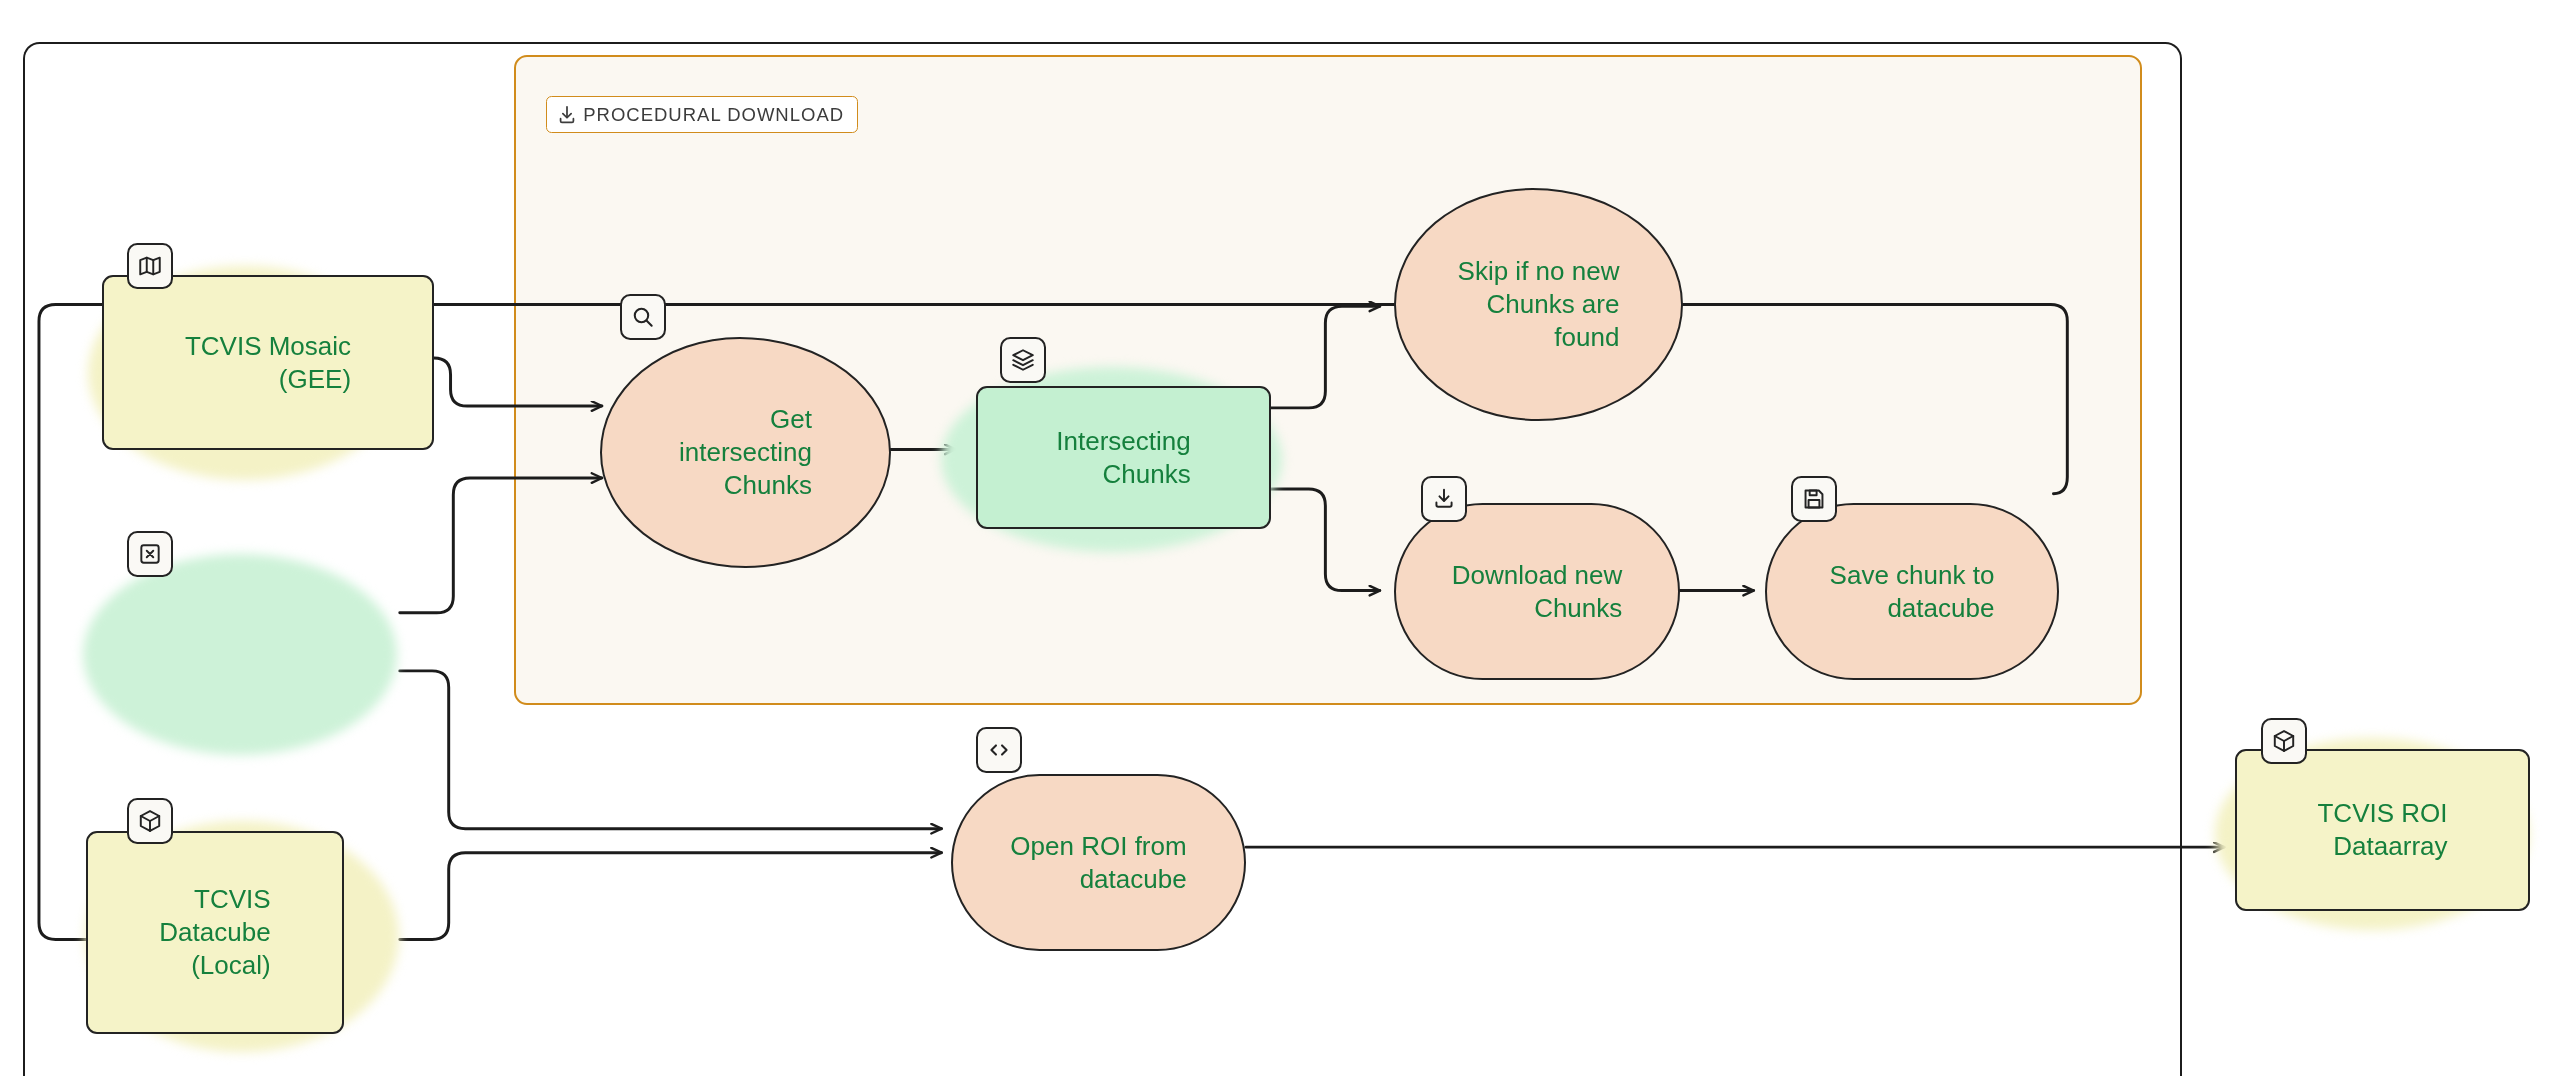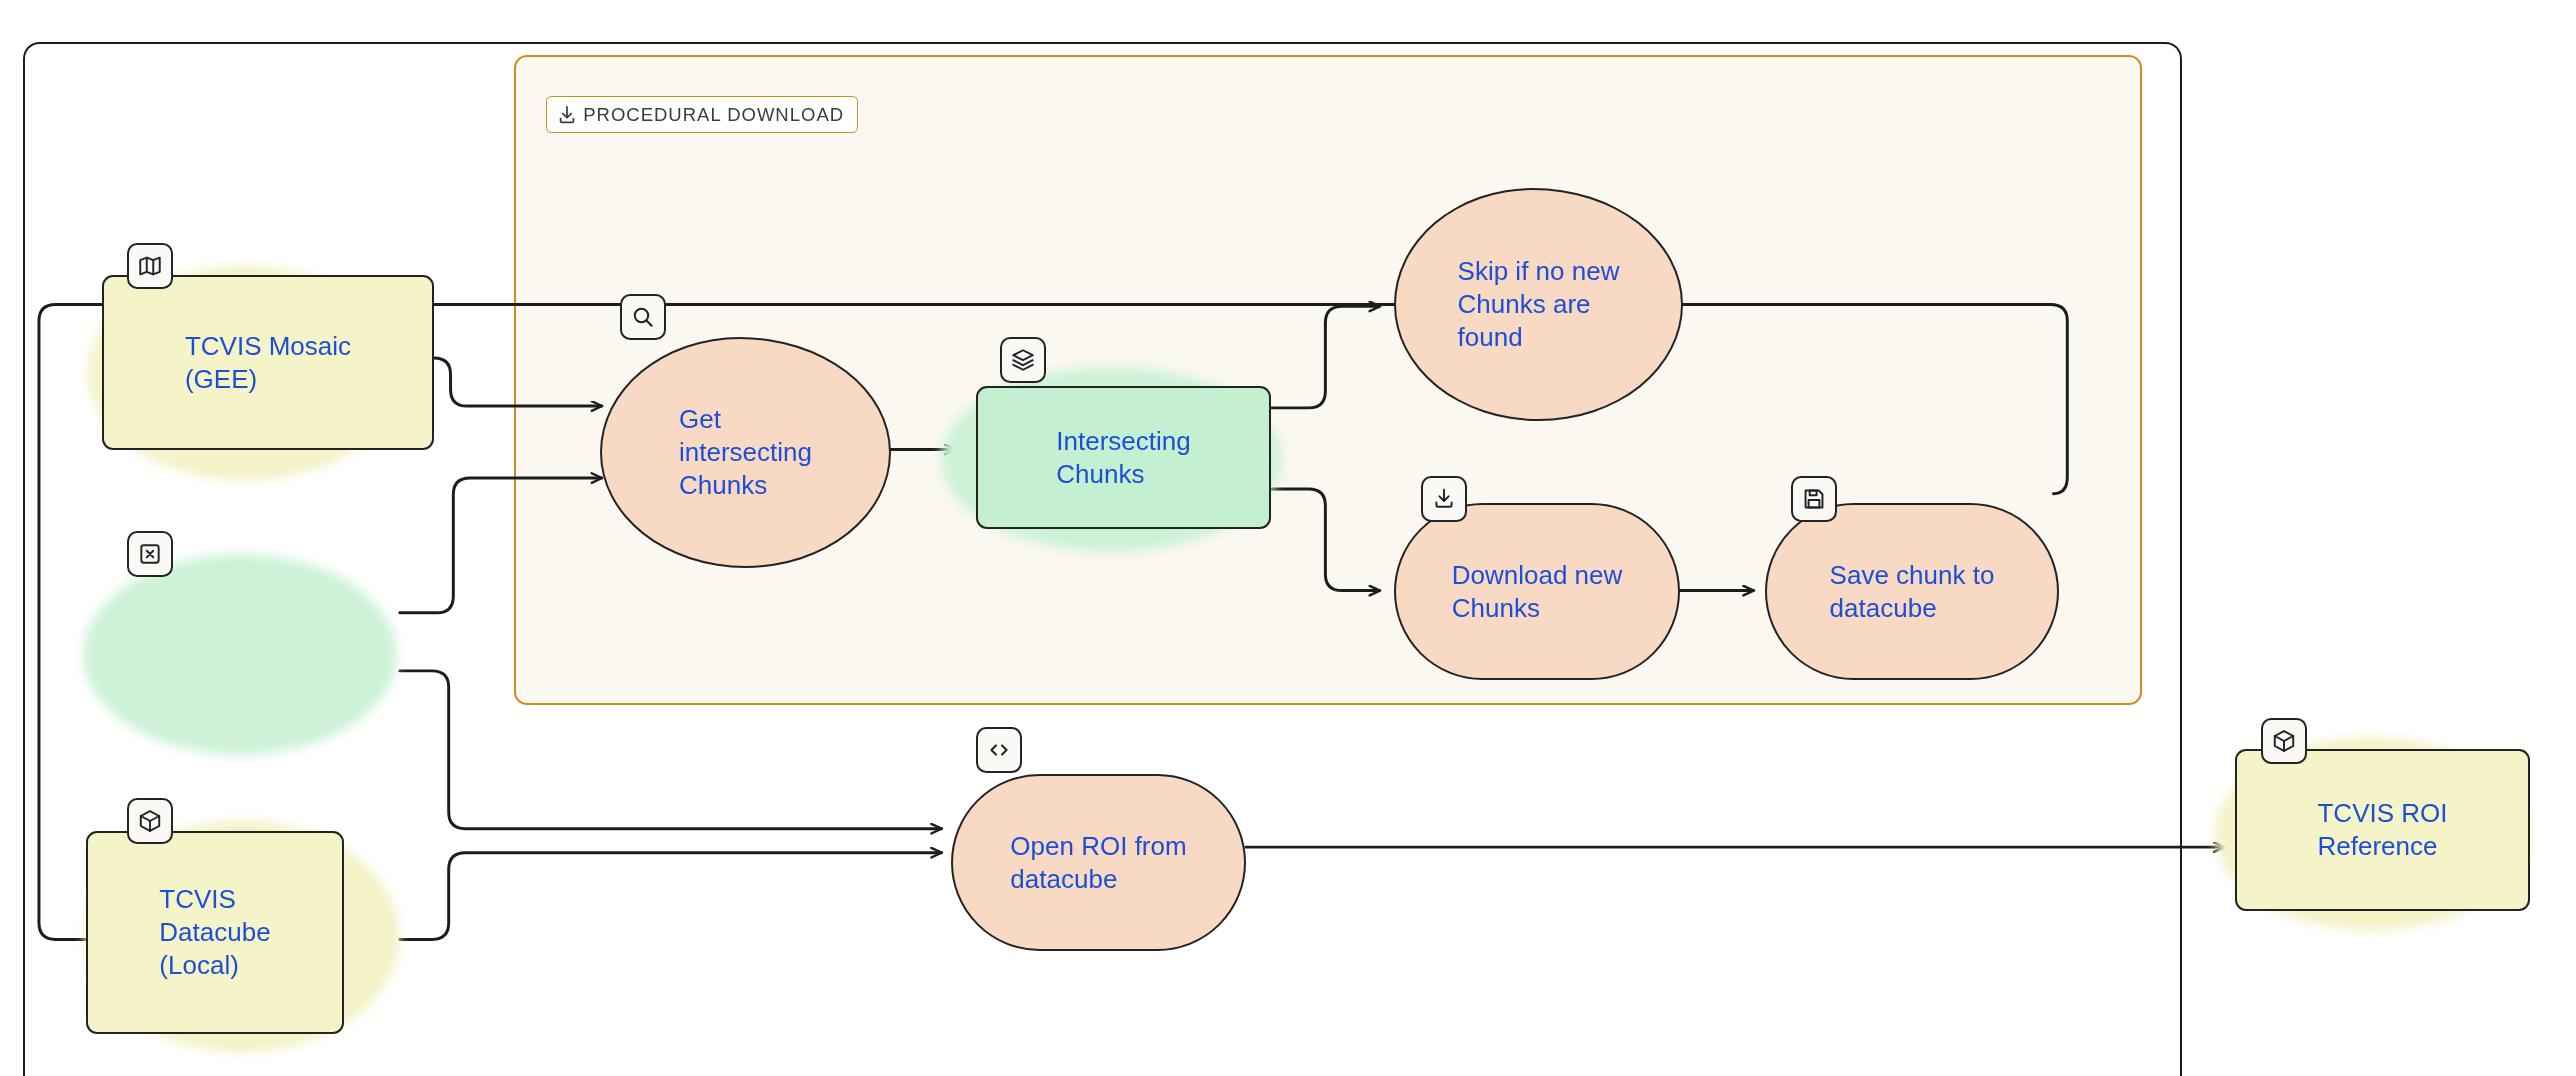--- a/index.html
+++ b/index.html
@@ -17,22 +17,22 @@
       font-family:"Liberation Sans","DejaVu Sans",sans-serif;white-space:nowrap;}
   .subgraph-label svg{display:block;}
 
   
   .glow{position:absolute;border-radius:50%;filter:blur(5.5px);z-index:1;}
   .glow.yellow{background:#f4f2c6;}
   .glow.green{background:#cdf2d8;}
 
   
   .node{position:absolute;z-index:3;display:flex;align-items:center;justify-content:center;
-        text-align:left;border:2.8px solid #232323;box-sizing:border-box;
-        font-size:26px;line-height:1.26;color:#1d4ed8;padding:5.5px 13px;}
+        text-align:right;border:2.8px solid #232323;box-sizing:border-box;
+        font-size:26px;line-height:1.26;color:#15803d;padding:5.5px 13px;}
   .node .lbl{white-space:pre-line;}
   .node.rect{border-radius:11px;}
   .node.round{border-radius:922px;}
   .node.blob{border-radius:48% 52% 50% 50% / 50% 50% 50% 50%;}
   .fill-yellow{background:#f5f3c8;}
   .fill-green{background:#c4f0d1;}
   .fill-peach{background:#f7d9c4;}
 
   
   .chip{position:absolute;z-index:6;width:42px;height:42px;border:2.8px solid #232323;
@@ -188,21 +188,21 @@
   </div>
   <div class="chip" style="left:976px;top:727px;">
     <svg width="26" height="26" viewBox="0 0 24 24" fill="none" stroke="#232323" stroke-width="1.9" stroke-linecap="round" stroke-linejoin="round">
       <path d="M9.2 7.8 5 12l4.2 4.2"></path>
         <path d="M14.8 7.8 19 12l-4.2 4.2"></path>
     </svg>
   </div>
 
   <div class="node rect fill-yellow" style="left:2235px;top:749px;width:295px;height:162px;">
     <span class="lbl">TCVIS ROI
-Reference</span>
+Dataarray</span>
   </div>
   <div class="chip" style="left:2261px;top:718px;">
     <svg width="26" height="26" viewBox="0 0 24 24" fill="none" stroke="#232323" stroke-width="1.8" stroke-linecap="round" stroke-linejoin="round">
       <path d="M12 2.8 20.5 7.4v9.2L12 21.2 3.5 16.6V7.4z"></path>
       <path d="M3.5 7.4 12 12l8.5-4.6"></path>
         <path d="M12 12v9.2"></path>
     </svg>
   </div>
 
 </div>

